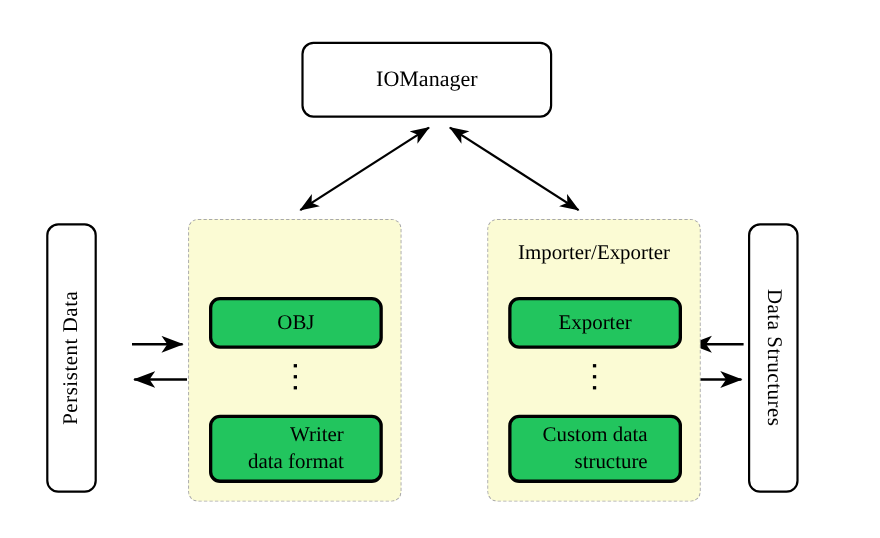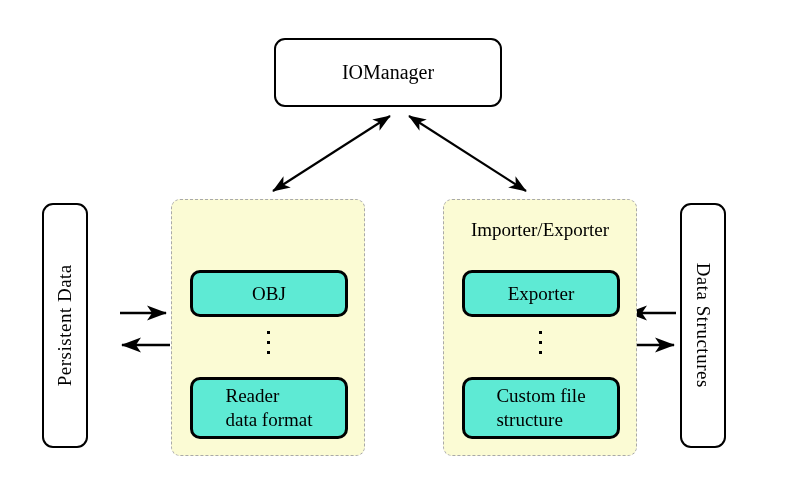--- a/index.html
+++ b/index.html
@@ -105,22 +105,22 @@
     white-space: nowrap;
   }
 
   
   .inner-box {
     position: absolute;
     box-sizing: border-box;
     display: flex;
     align-items: center;
     justify-content: center;
-    text-align: left;
-    background: #5eead4;
+    text-align: right;
+    background: #22c55e;
     border: 3px solid #000000;
     border-radius: 10px;
     font-size: 19px;
     line-height: 1.25;
   }
   .inner-top {
     left: 18px;
     top: 70px;
     width: 158px;
     height: 47px;
@@ -209,40 +209,40 @@
     </div>
 
     <div class="vdots">
       <span></span>
         <span></span>
         <span></span>
     </div>
 
     <div class="inner-box inner-bottom">
       <span>
-        <span>Reader</span><br>
+        <span>Writer</span><br>
         <span>data format</span>
       </span>
     </div>
   </div>
 
   <div class="panel" id="importer-exporter-panel">
     <div class="panel-title">Importer/Exporter</div>
 
     <div class="inner-box inner-top">
       <span>Exporter</span>
     </div>
 
     <div class="vdots">
       <span></span>
         <span></span>
         <span></span>
     </div>
 
     <div class="inner-box inner-bottom">
       <span>
-        <span>Custom file</span><br>
+        <span>Custom data</span><br>
         <span>structure</span>
       </span>
     </div>
   </div>
 
 </div>
 
 </body></html>

